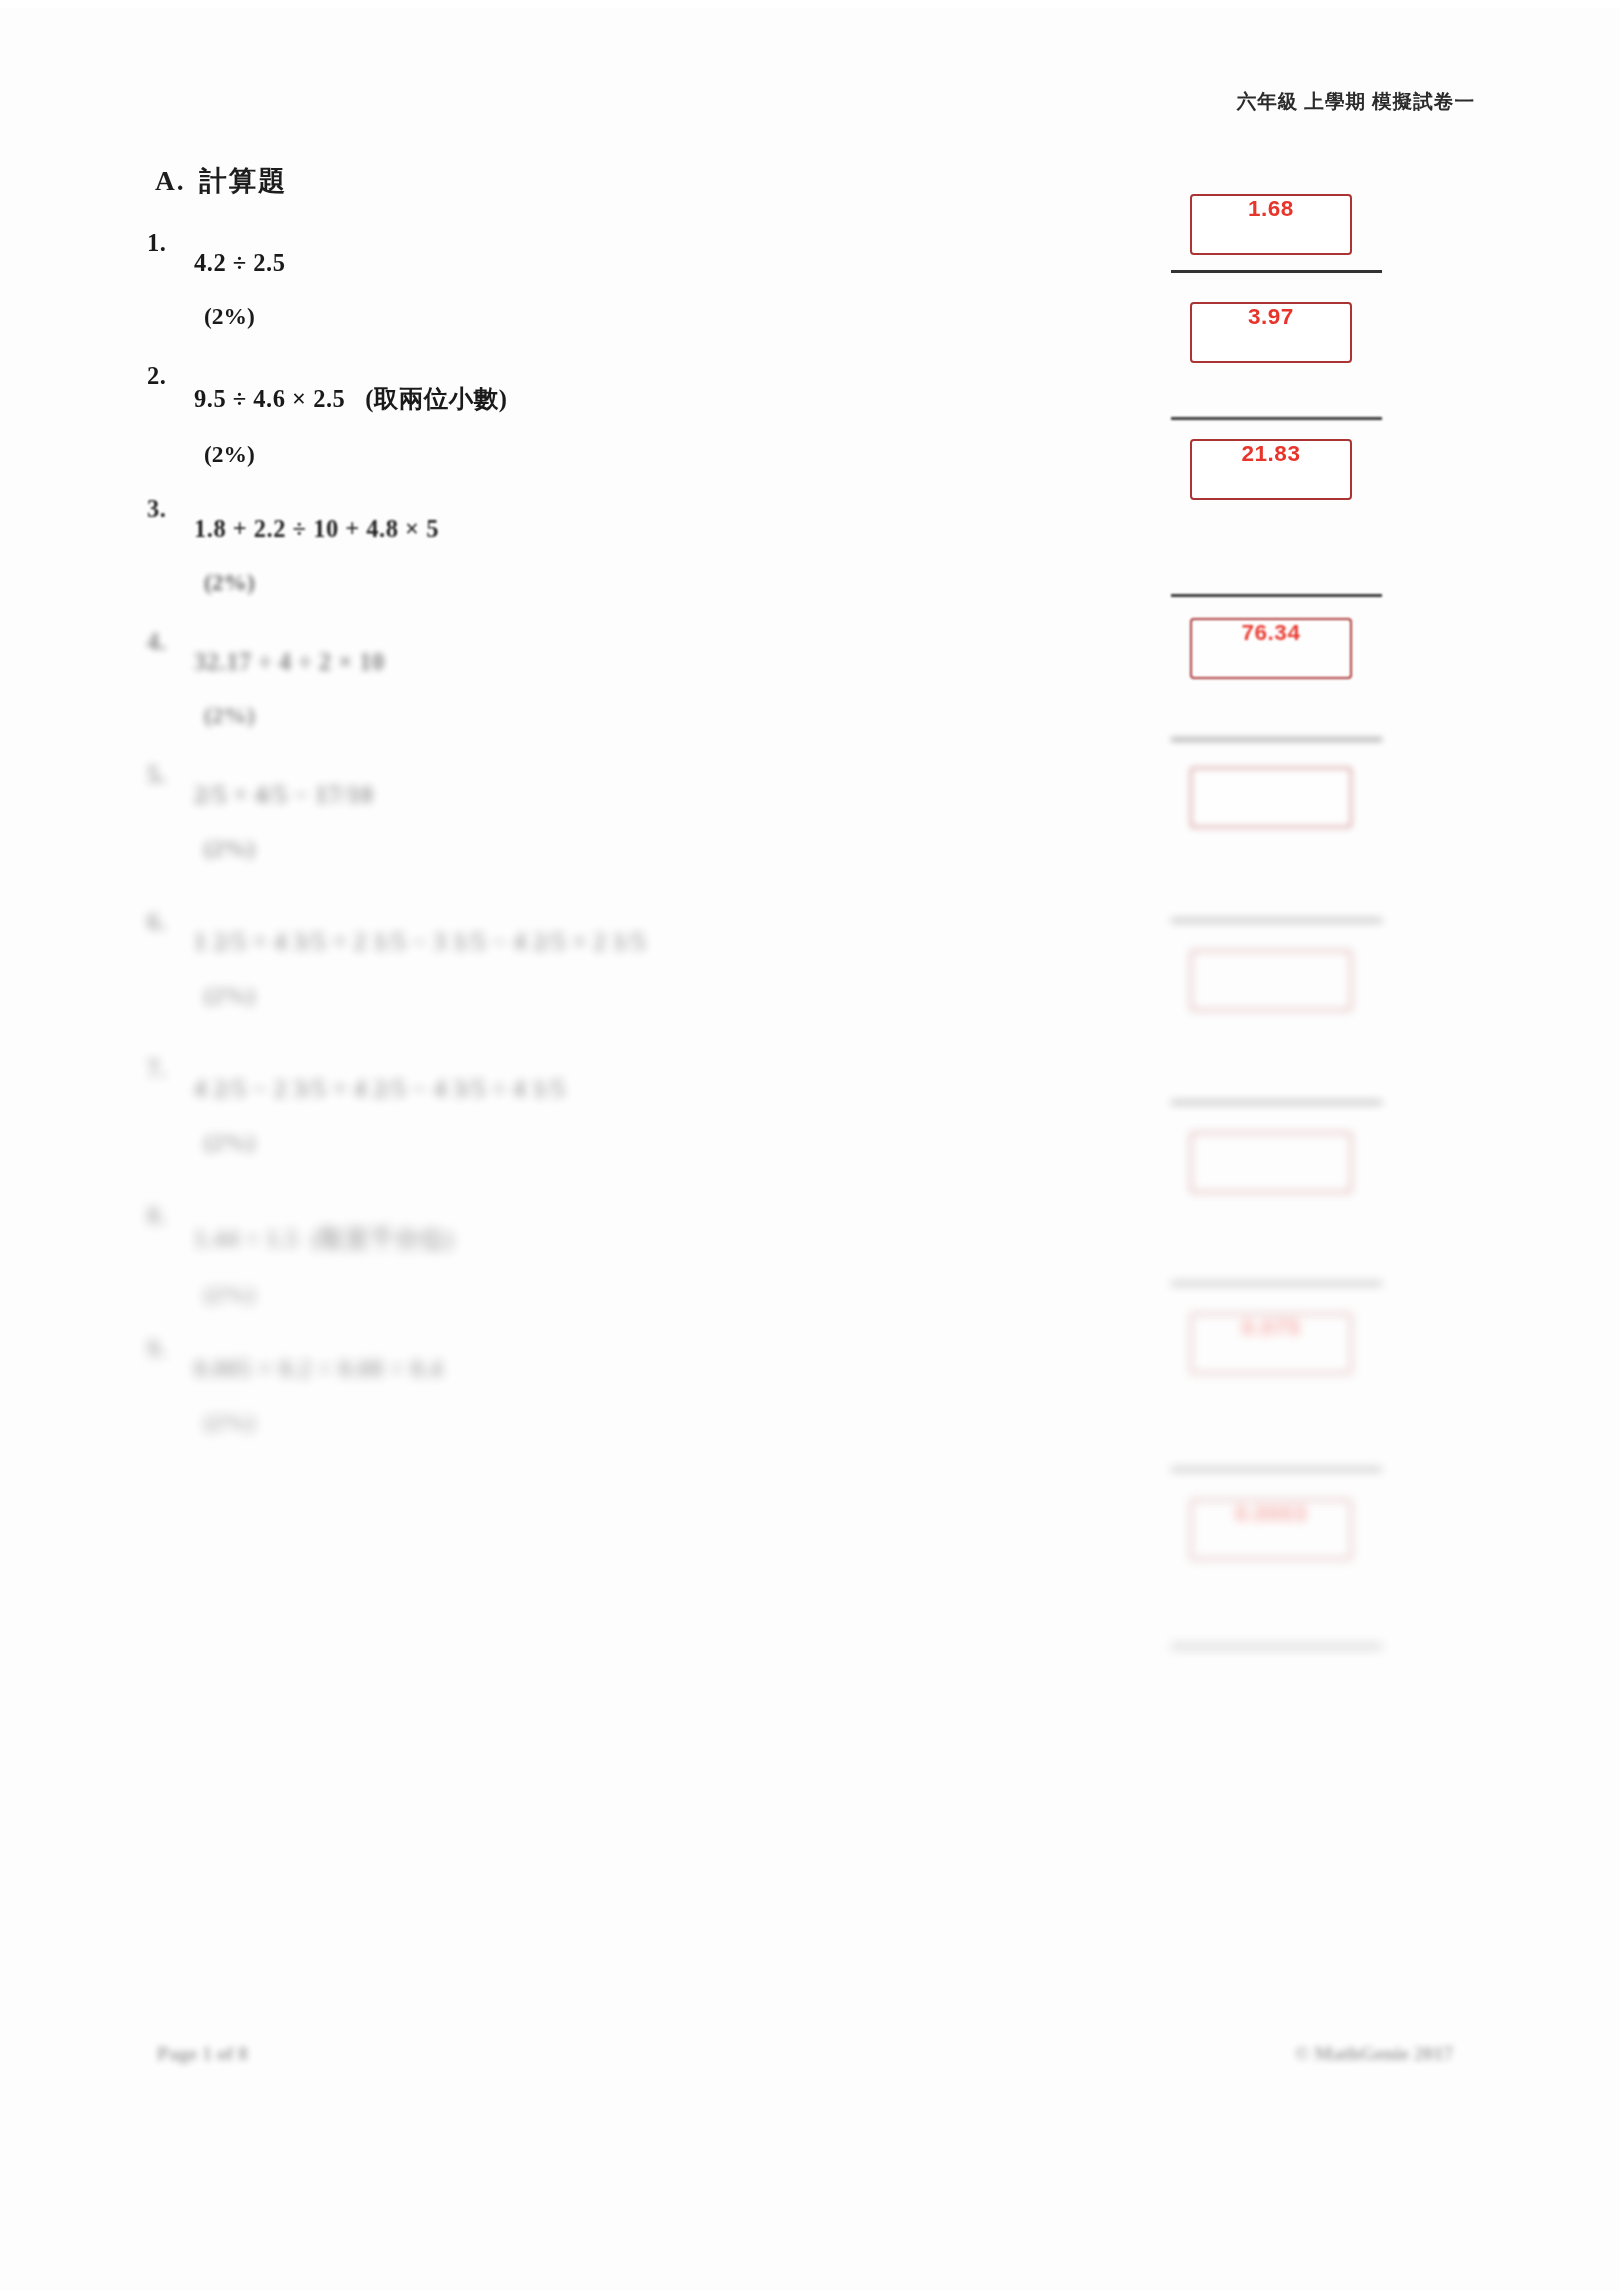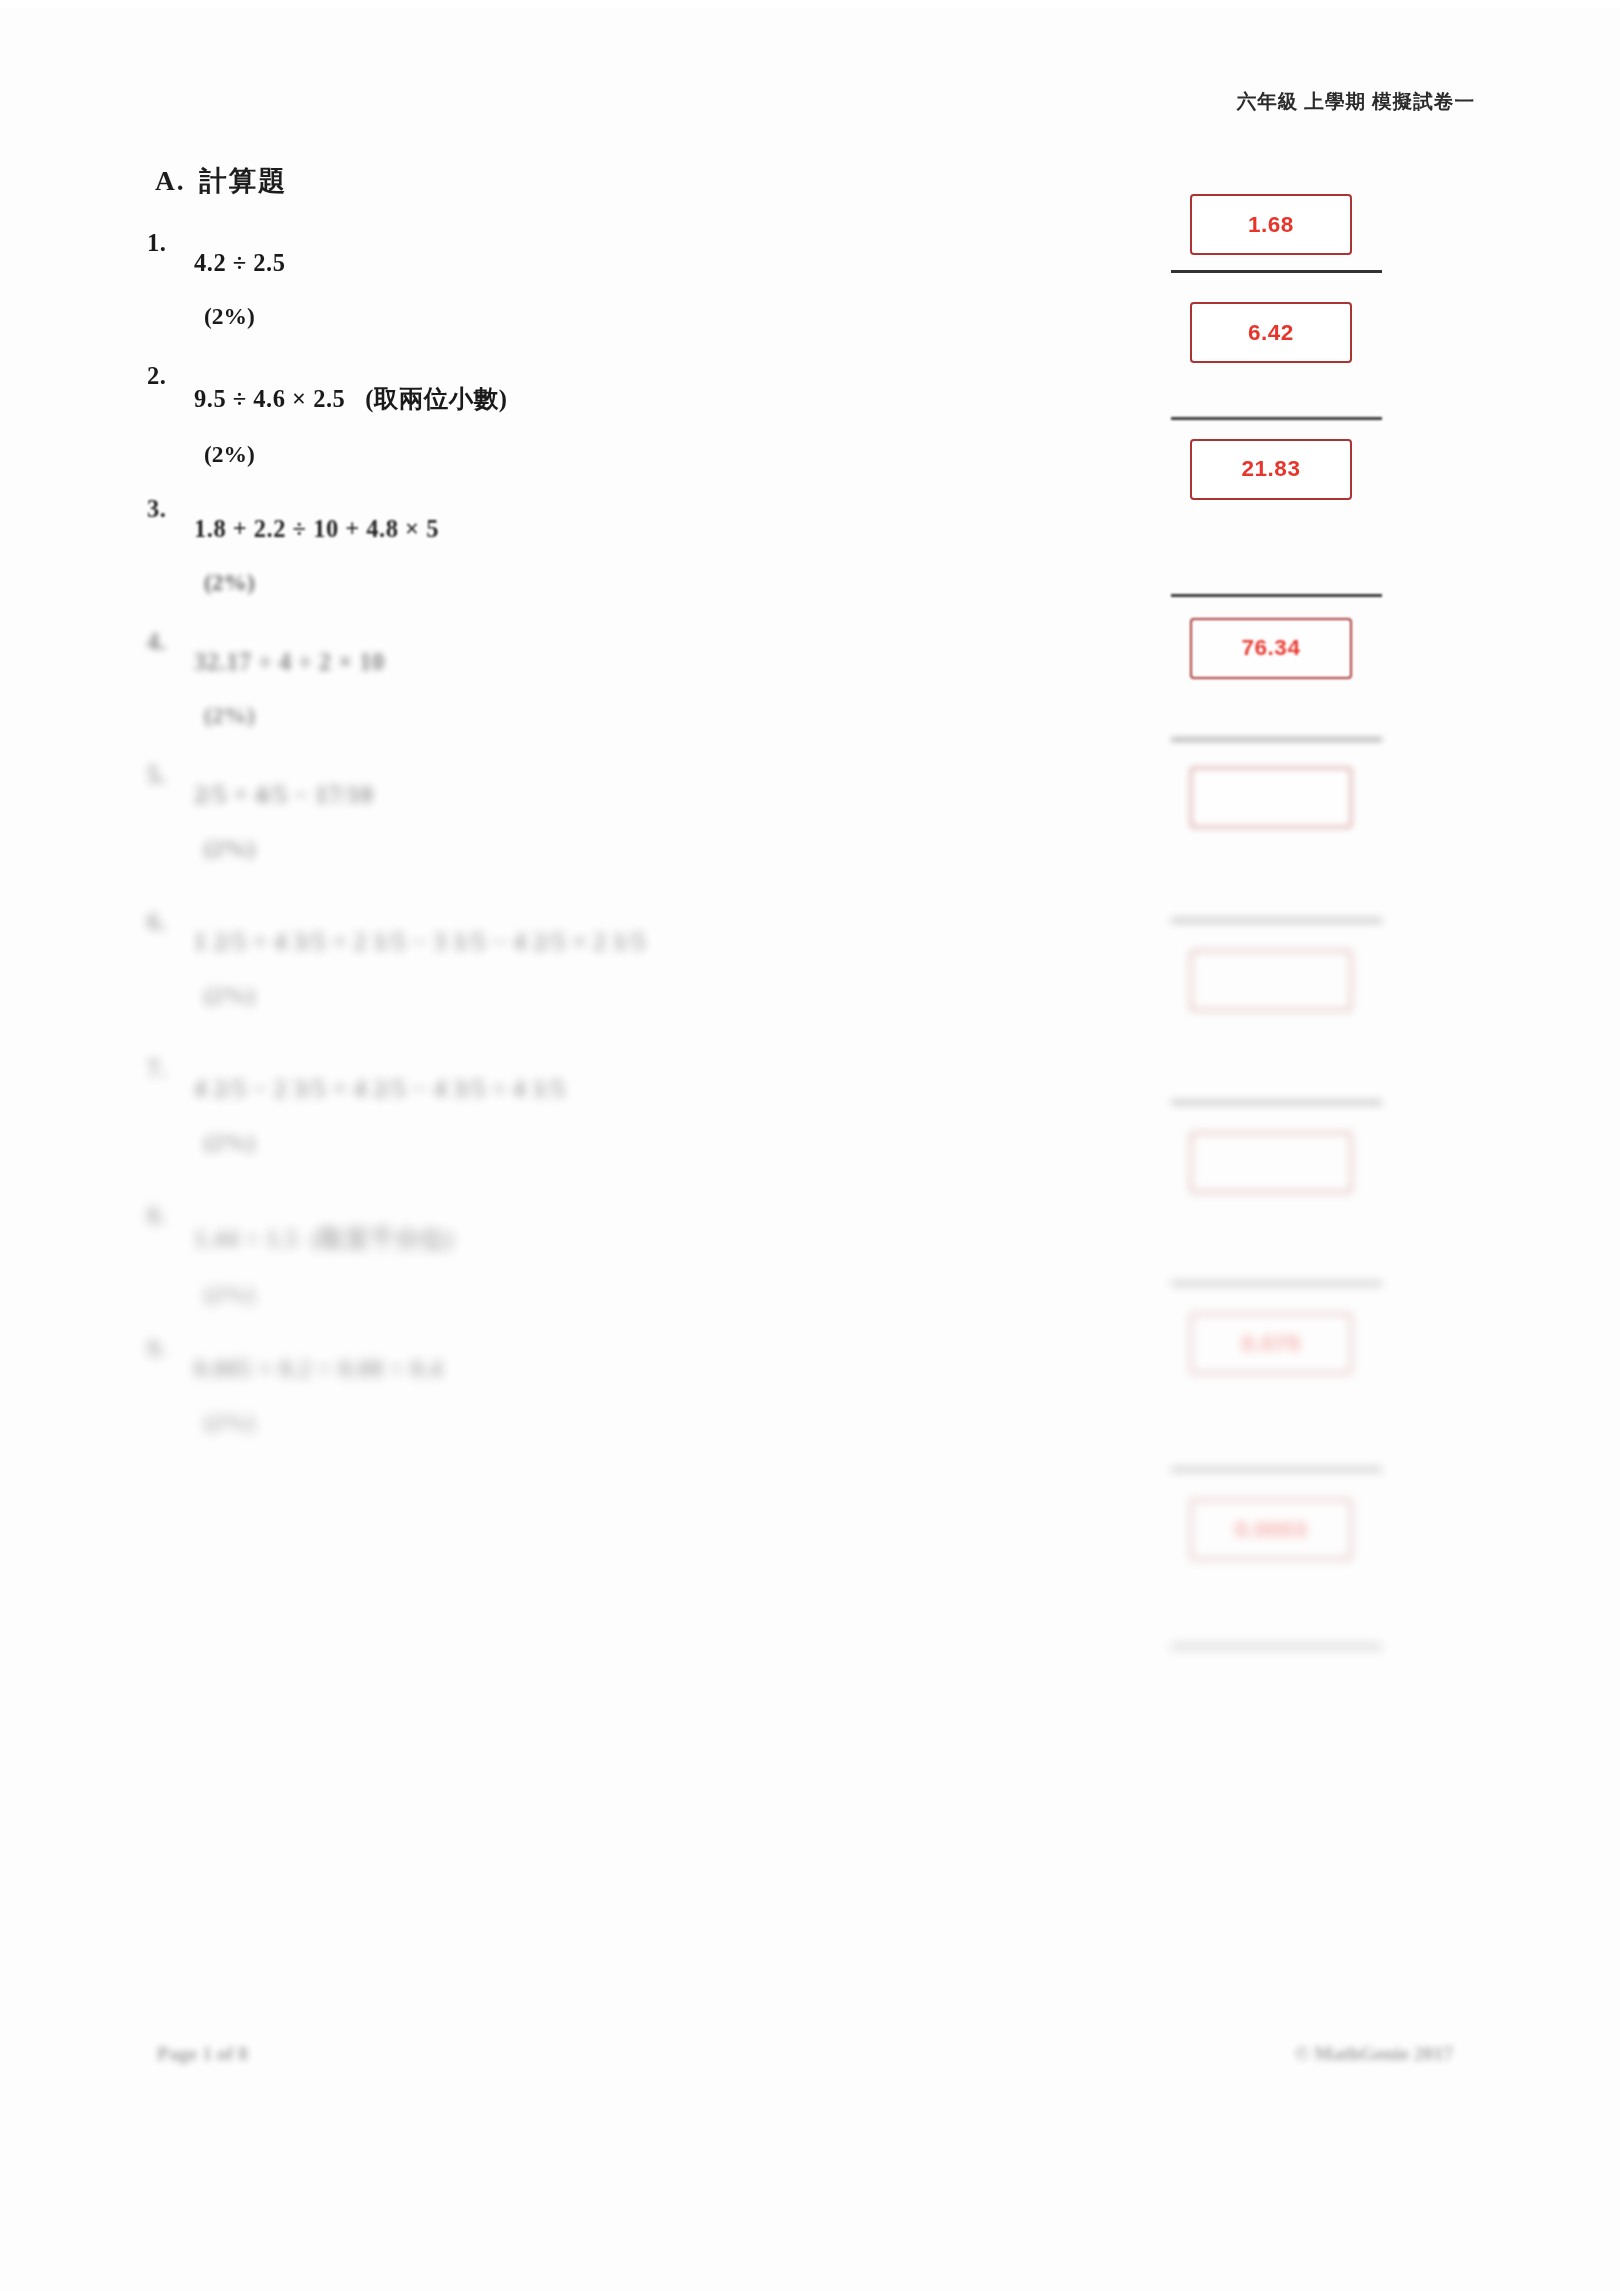--- a/index.html
+++ b/index.html
@@ -112,21 +112,21 @@
   .ans-box {
     position: absolute;
     left: 29px;
     width: 162px;
     height: 61px;
     border: 2px solid #a33;
     border-radius: 3.9px;
     background: #fff;
     box-sizing: border-box;
     display: flex;
-    align-items: center;
+    align-items: flex-start;
     justify-content: center;
   }
   .ans-val {
     color: #e8352b;
     font-size: 22.5px;
     font-weight: bold;
     letter-spacing: 0.5px;
     font-family: "Liberation Sans", sans-serif;
   }
 
@@ -241,21 +241,21 @@
 
     <div class="ans-slot" style="top:0px">
       <div class="ans-box b0" style="top:0px">
         <span class="ans-val">1.68</span>
       </div>
       <div class="ans-rule" style="top:76px"></div>
     </div>
 
     <div class="ans-slot" style="top:108px">
       <div class="ans-box b0" style="top:0px">
-        <span class="ans-val">6.42</span>
+        <span class="ans-val">3.97</span>
       </div>
     </div>
 
     <div class="ans-slot" style="top:223px">
       <div class="ans-rule b1" style="top:0px"></div>
       <div class="ans-box b0" style="top:21.6px">
         <span class="ans-val">21.83</span>
       </div>
     </div>
 

